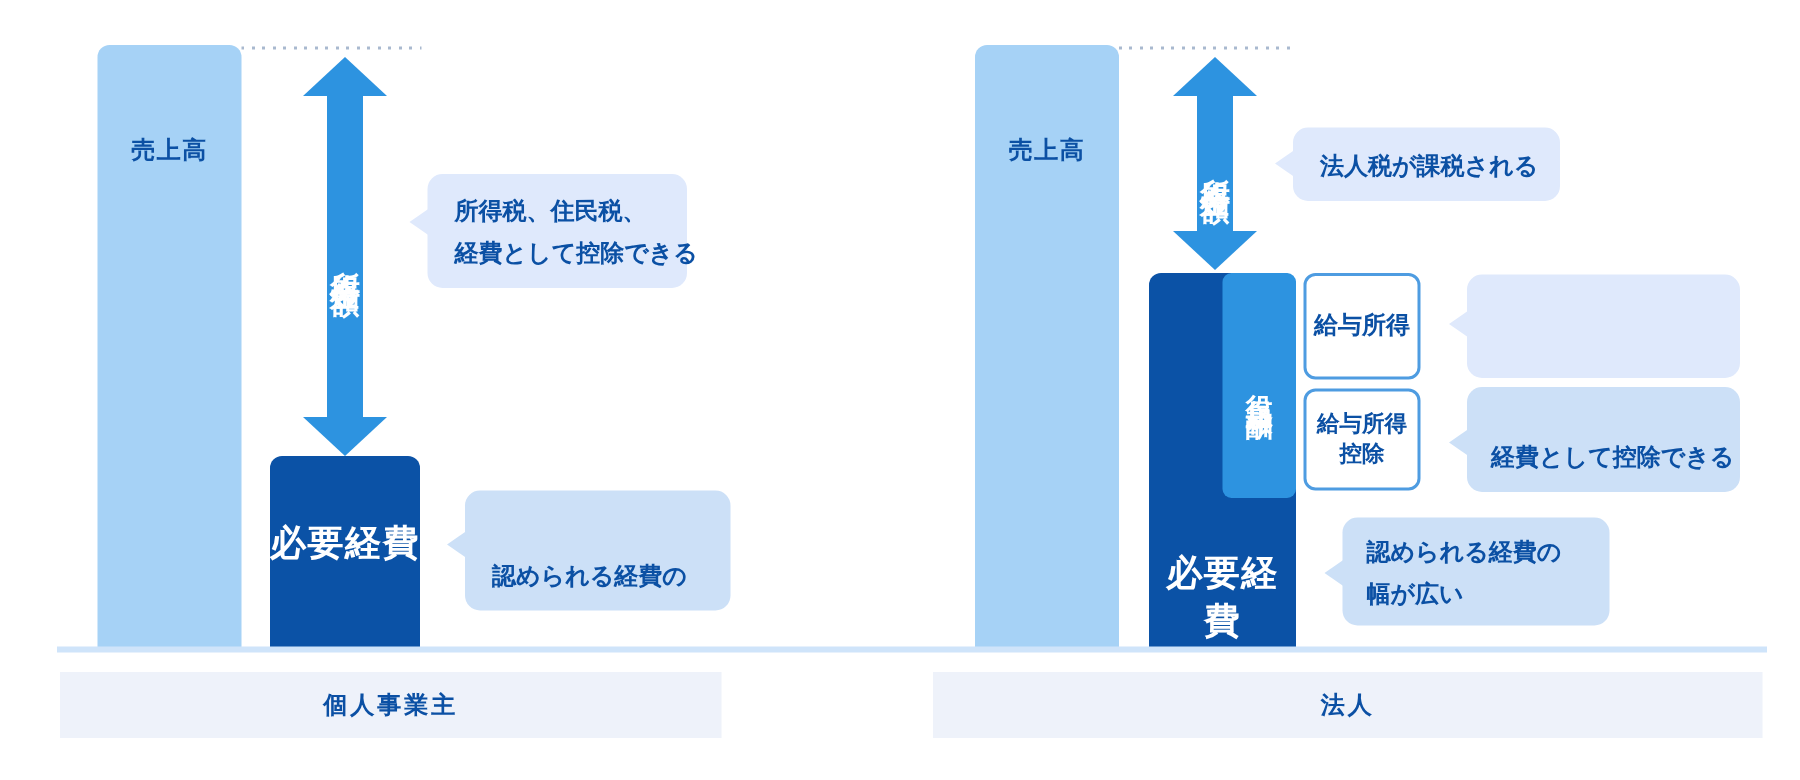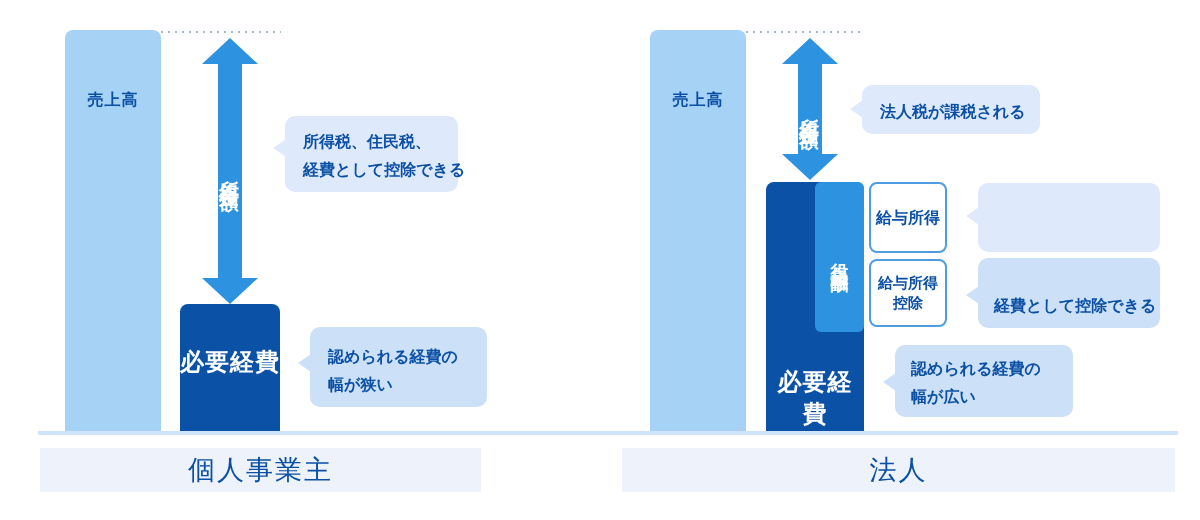--- a/index.html
+++ b/index.html
@@ -71,21 +71,21 @@
     border-top:9px solid transparent;border-bottom:9px solid transparent;
   }
   .tail.lav{border-right:13px solid var(--bubble-lavender);}
   .tail.blu{border-right:13px solid var(--bubble-blue);}
   .bline{white-space:nowrap;}
   
   .baseline{background:var(--baseline);}
   .caption-bar{
     background:var(--caption-bg);display:flex;align-items:center;justify-content:center;
   }
-  .caption-text{font-size:27px;font-weight:normal;color:var(--text-blue);letter-spacing:2px;}
+  .caption-text{font-size:16px;font-weight:bold;color:var(--text-blue);letter-spacing:2px;}
 </style>
 </head>
 <body>
 
 <div id="canvas">
 
   <div class="abs sales-bar" style="left:65px;top:30px;width:96px;height:403px;">
     <span class="sales-label">売上高</span>
   </div>
 
@@ -104,21 +104,20 @@
 
   <div class="abs bubble lav" style="left:285px;top:116px;width:173px;height:76px;">
     <span class="tail lav" style="top:23px;"></span>
     <div class="bline">所得税、住民税、</div>
     <div class="bline">経費として控除できる</div>
   </div>
 
   <div class="abs bubble blu" style="left:310px;top:327px;width:177px;height:80px;">
     <span class="tail blu" style="top:27px;"></span>
     <div class="bline">認められる経費の</div>
-    <div class="bline">幅が狭い</div>
   </div>
 
   <div class="abs sales-bar" style="left:650px;top:30px;width:96px;height:403px;">
     <span class="sales-label">売上高</span>
   </div>
 
   <div class="abs dotline" style="left:746px;top:31px;width:116px;"></div>
 
   <div class="abs varrow" style="left:782px;top:38px;height:142px;">
     <div class="head up"></div>

